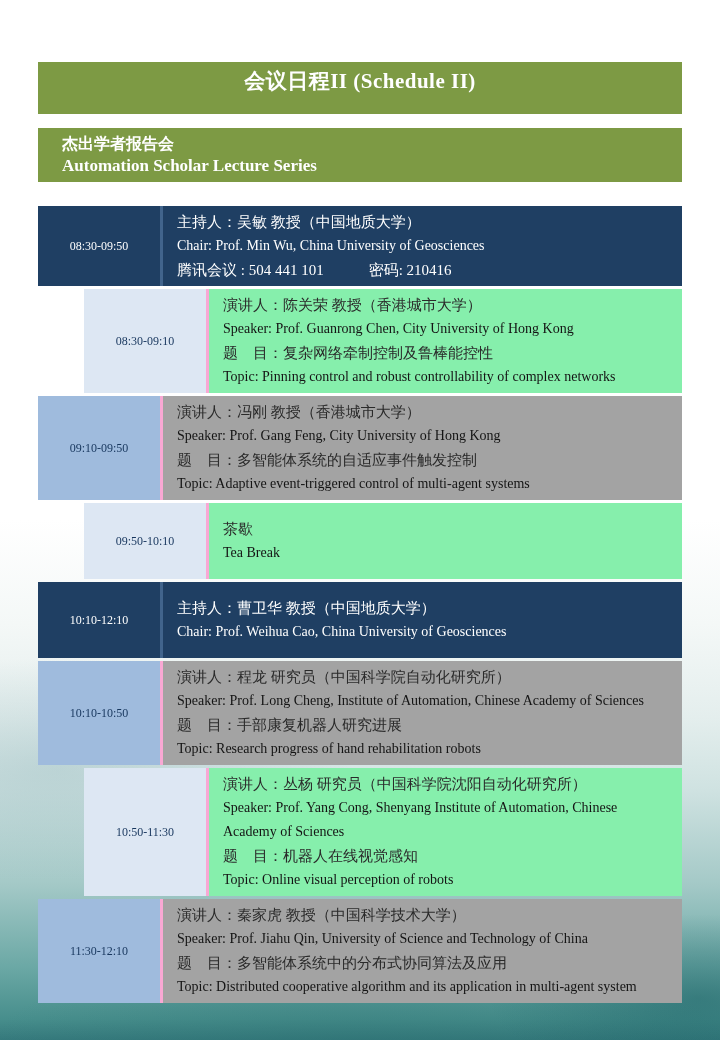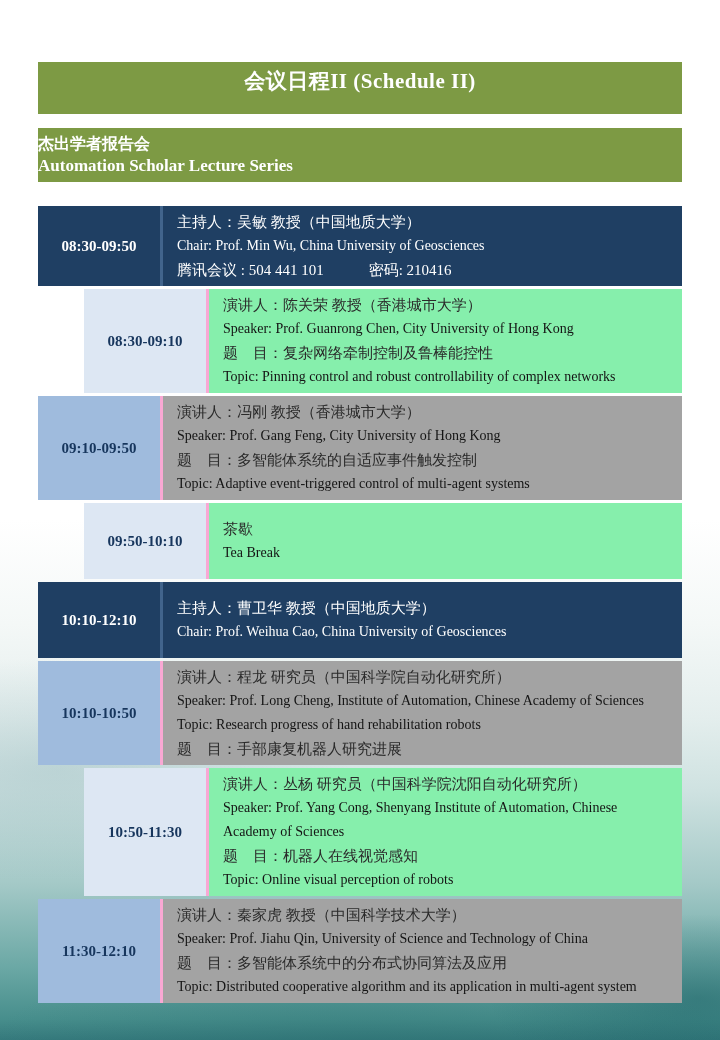--- a/index.html
+++ b/index.html
@@ -21,30 +21,30 @@
   }
   .bar-info{
     background:var(--navy);color:#ffffff;margin-top:14px;
     padding:4px 12px;font-size:16px;line-height:23px;height:46px;
   }
   .info-line{display:flex;}
   .info-left{display:inline-block;width:218px;white-space:pre;}
   .info-right{white-space:pre;}
   .bar-section{
     background:var(--olive);color:#ffffff;margin-top:14px;
-    padding:5px 0;height:44px;line-height:22px;
+    padding:5px 24px;height:44px;line-height:22px;
     font-weight:bold;font-size:16px;
   }
   .bar-section .en{font-size:17px;}
 
   .schedule{margin-top:24px;}
   .srow{display:flex;margin-bottom:3px;}
   .time-cell{
     width:122px;flex:0 0 122px;display:flex;align-items:center;justify-content:center;
-    font-weight:bold;font-size:15px;color:#17365d;text-align:center;
+    font-weight:normal;font-size:12px;color:#17365d;text-align:center;
   }
   .content-cell{
     flex:1;padding:4px 14px;display:flex;flex-direction:column;justify-content:center;
     border-left:3px solid #f9a8d4;
   }
   .cline{line-height:24px;color:#1d1d1d;}
   .cline.zh{font-size:15px;color:#2a2a2a;}
   .cline.en{font-size:14px;color:#141414;}
 
   
@@ -115,22 +115,22 @@
           <div class="cline zh">主持人：曹卫华 教授（中国地质大学）</div>
           <div class="cline en">Chair: Prof. Weihua Cao, China University of Geosciences</div>
         </div>
   </div>
 
   <div class="srow pale">
     <div class="time-cell">10:10-10:50</div>
     <div class="content-cell">
           <div class="cline zh">演讲人：程龙 研究员（中国科学院自动化研究所）</div>
           <div class="cline en">Speaker: Prof. Long Cheng, Institute of Automation, Chinese Academy of Sciences</div>
+          <div class="cline zh">题　目：手部康复机器人研究进展</div>
           <div class="cline en">Topic: Research progress of hand rehabilitation robots</div>
-          <div class="cline zh">题　目：手部康复机器人研究进展</div>
         </div>
   </div>
 
   <div class="srow green">
     <div class="time-cell">10:50-11:30</div>
     <div class="content-cell">
           <div class="cline zh">演讲人：丛杨 研究员（中国科学院沈阳自动化研究所）</div>
           <div class="cline en">Speaker: Prof. Yang Cong, Shenyang Institute of Automation, Chinese Academy of Sciences</div>
           <div class="cline zh">题　目：机器人在线视觉感知</div>
           <div class="cline en">Topic: Online visual perception of robots</div>

